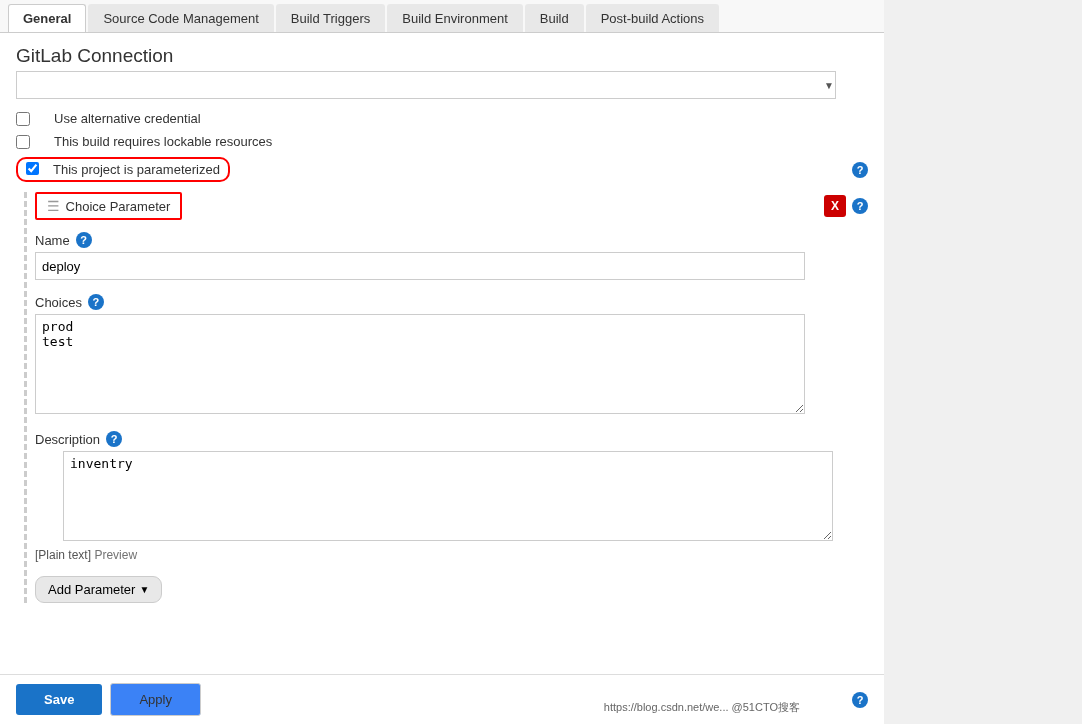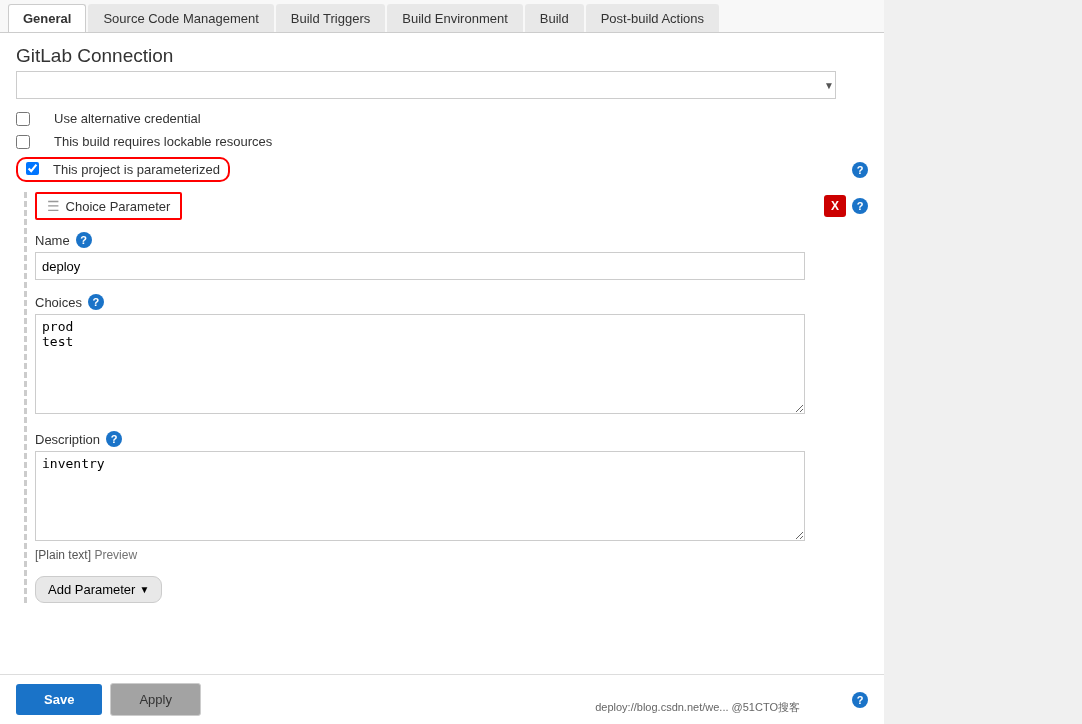--- a/index.html
+++ b/index.html
@@ -172,20 +172,21 @@
       width: 100%;
       max-width: 770px;
       min-height: 100px;
       border: 1px solid #ccc;
       padding: 4px 6px;
       font-size: 13px;
       resize: both;
     }
     .field-textarea.small {
       min-height: 90px;
+      margin-left: 28px;
     }
     .description-footer {
       margin-top: 4px;
       font-size: 12px;
       color: #555;
     }
     .description-footer a {
       color: #737373;
       text-decoration: none;
     }
@@ -220,21 +221,21 @@
       background: #1a73c8;
       color: #fff;
       border: none;
       border-radius: 3px;
       padding: 8px 28px;
       font-size: 13px;
       cursor: pointer;
       font-weight: bold;
     }
     .apply-btn {
-      background: #a3a3a3;
+      background: #3b82f6;
       color: #333;
       border: 1px solid #ccc;
       border-radius: 3px;
       padding: 8px 28px;
       font-size: 13px;
       cursor: pointer;
     }
     .right-help {
       margin-left: auto;
       display: flex;
@@ -340,14 +341,14 @@
   </div>
 
   <div class="bottom-bar">
     <button class="save-btn">Save</button>
     <button class="apply-btn">Apply</button>
     <div class="right-help">
       <span class="help-icon">?</span>
     </div>
   </div>
 
-  <div class="watermark">deploy://blog.csdn.net/we... @51CTO搜客</div>
+  <div class="watermark">https://blog.csdn.net/we... @51CTO搜客</div>
 </div>
 
 </body></html>

